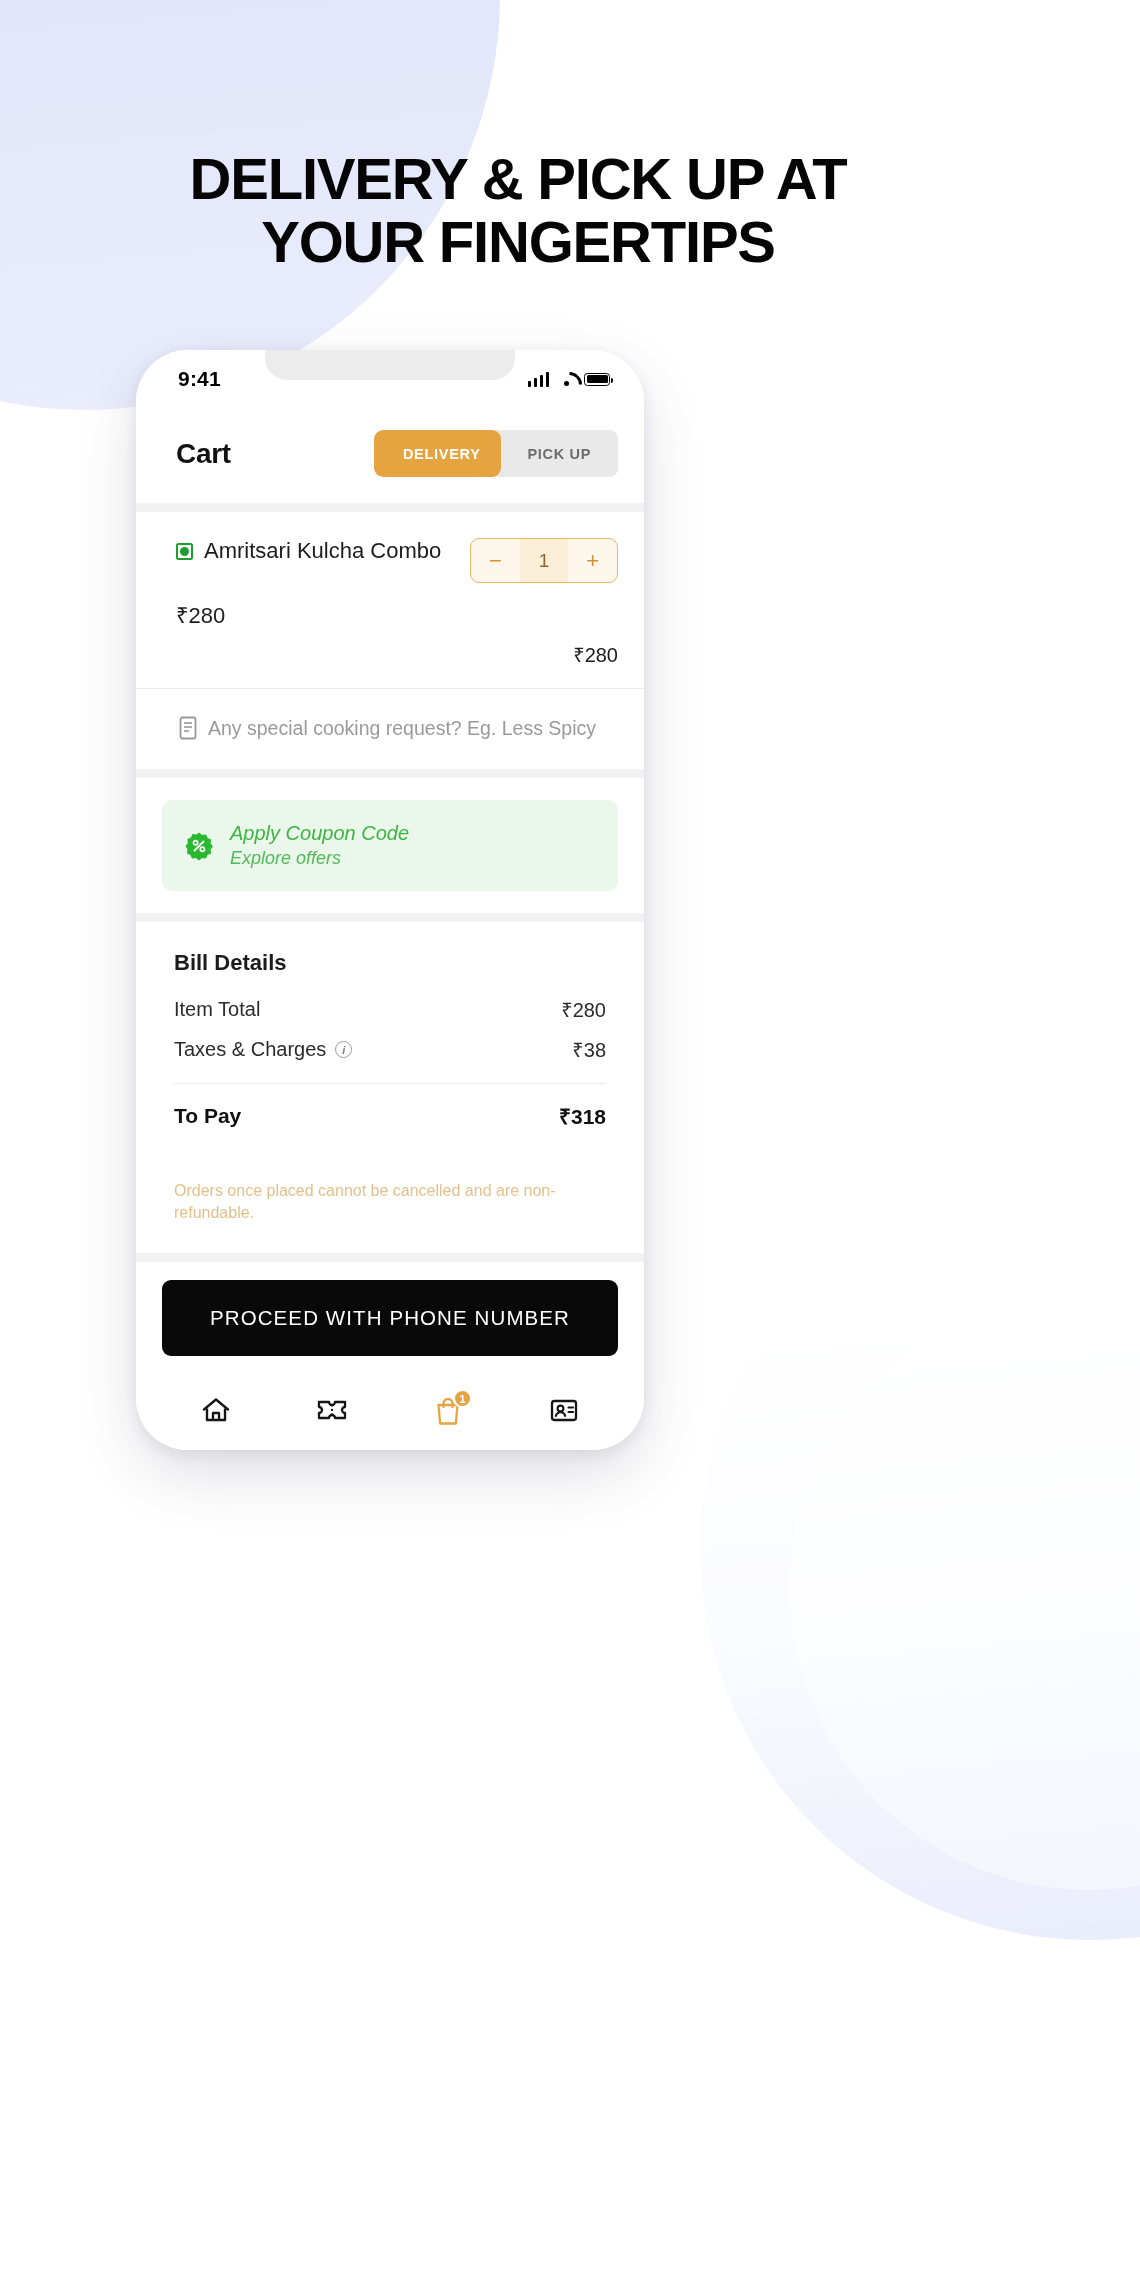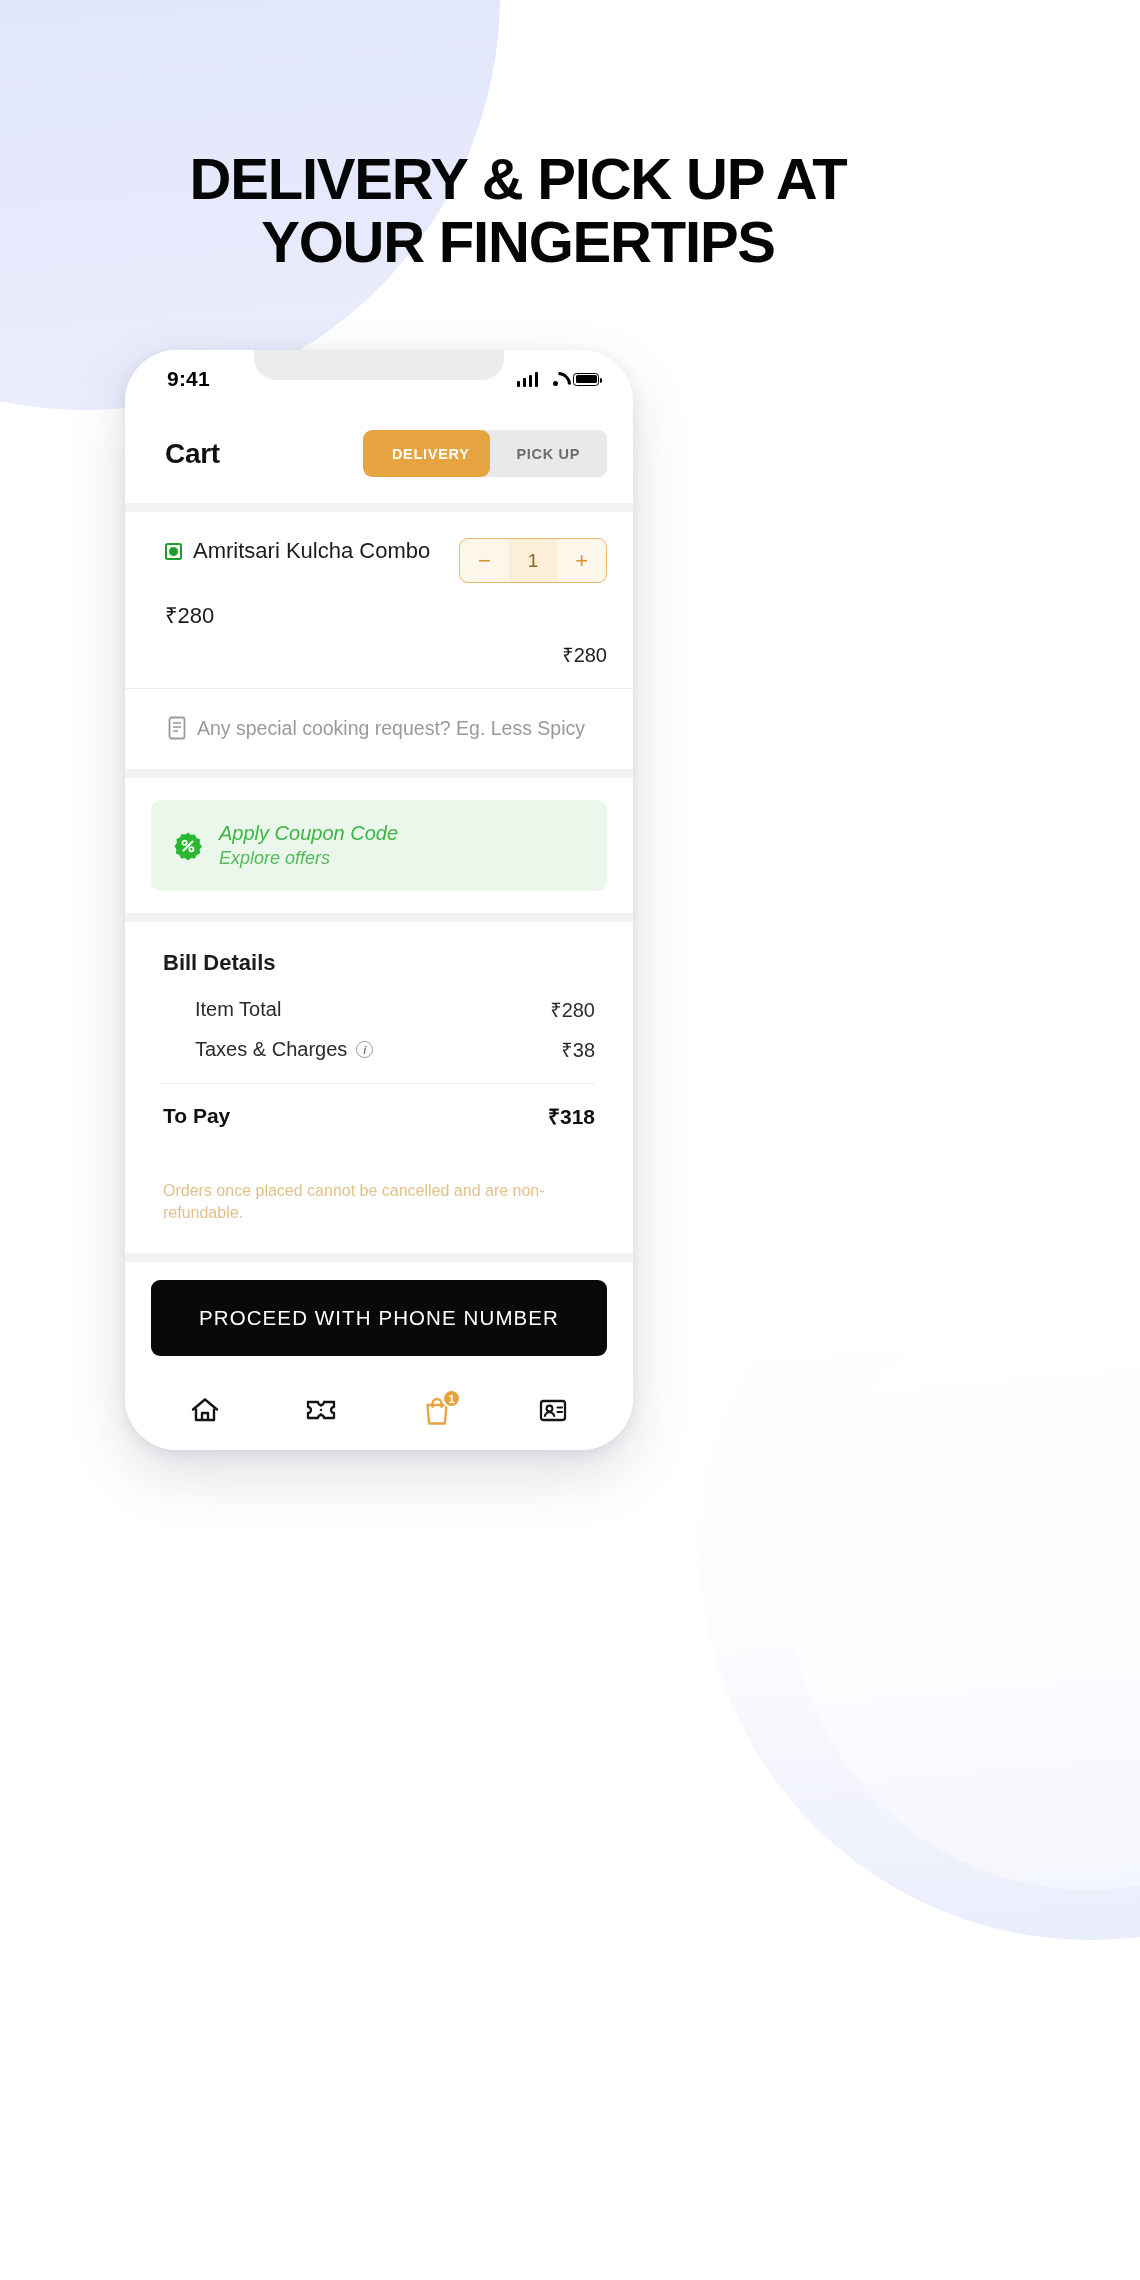--- a/index.html
+++ b/index.html
@@ -41,21 +41,21 @@
     font-size:58px; line-height:1.08;
     font-weight:bold;
     letter-spacing:-1.2px;
     color:#050505;
   }
   .headline .l2{ display:block; }
 
   
   .phone{
     position:absolute; z-index:4;
-    left:125px; top:350px;
+    left:136px; top:350px;
     width:508px; height:1100px;
     background:#ffffff;
     border-radius:52px;
     box-shadow:0 24px 60px rgba(60,60,90,.16), 0 4px 14px rgba(60,60,90,.10);
     overflow:hidden;
   }
   .phone-inner{
     position:relative; width:100%; height:100%;
     background:#f7f7f7;
   }
@@ -156,21 +156,21 @@
   .coupon-t1{ font-size:20px; color:#3cb543; font-weight:500; }
   .coupon-t2{ font-size:18px; color:#54b95a; margin-top:3px; }
 
   
   .bill{ background:#fff; padding:28px 38px 16px 38px; }
   .bill-title{ font-size:22px; font-weight:bold; color:#1c1c1c; margin-bottom:20px; }
   .bill-row{
     display:flex; align-items:center; justify-content:space-between;
     font-size:20px; color:#2b2b2b; margin-bottom:13px;
   }
-  .bill-label{ display:flex; align-items:center; gap:9px;margin-left:32px; }
+  .bill-label{ display:flex; align-items:center; gap:9px; }
   .info-i{
     width:17px; height:17px; border:1.4px solid #9a9a9a; border-radius:50%;
     font-size:11px; color:#7d7d7d; display:flex; align-items:center;
     justify-content:center; font-style:italic; font-weight:bold;
   }
   .bill-hr{ height:1px; background:#ececec; margin:20px 0 18px; }
   .topay{
     display:flex; align-items:center; justify-content:space-between;
     font-size:21px; font-weight:bold; color:#111;
   }

